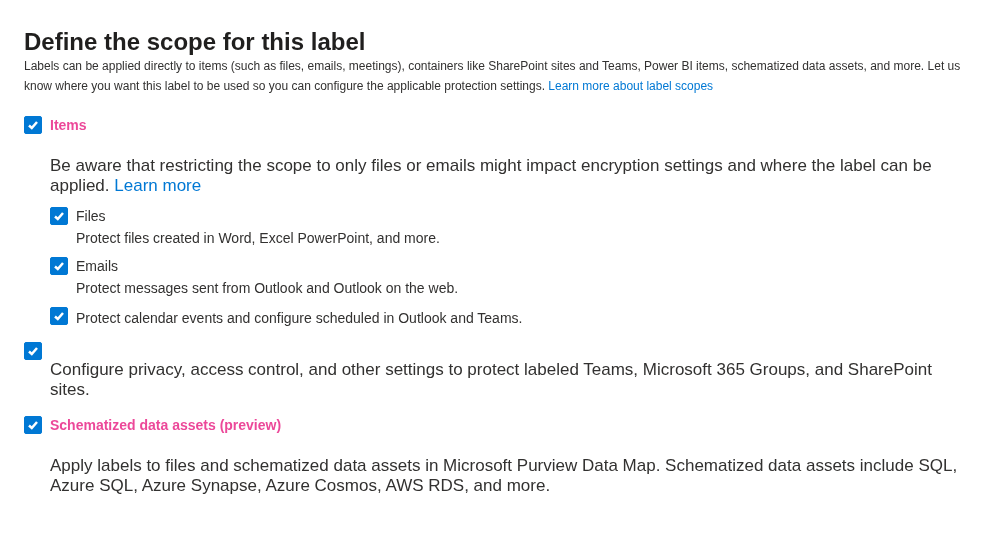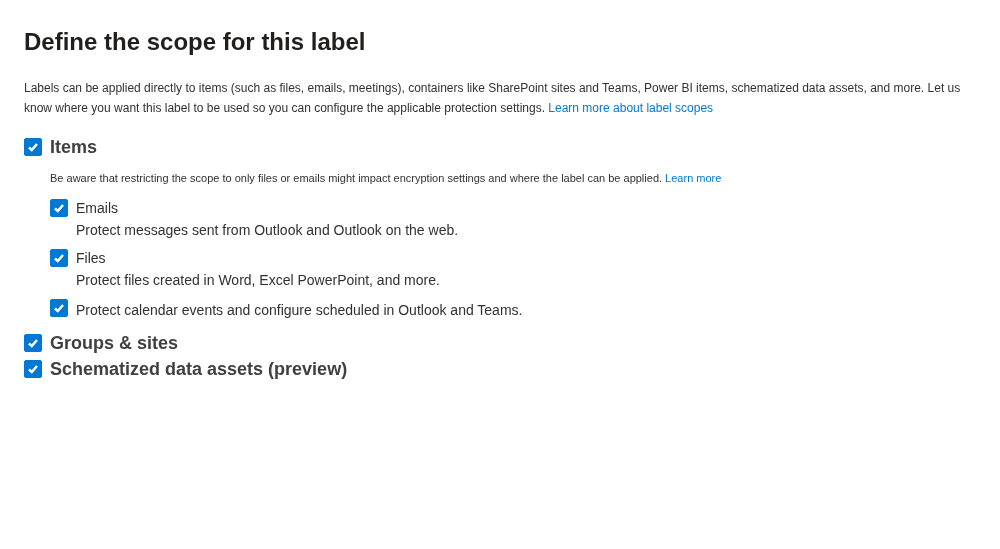--- a/index.html
+++ b/index.html
@@ -12,21 +12,20 @@
       font-size: 14px;
       color: #323130;
       background: #ffffff;
       padding: 28px 24px;
       width: 1000px;
     }
     .page-title {
       font-size: 24px;
       font-weight: 700;
       color: #201f1e;
-      margin-bottom: 22px;
     }
     .intro {
       font-size: 12px;
       color: #323130;
       line-height: 20px;
       margin-bottom: 18px;
     }
     .intro-link {
       color: #0078d4;
       cursor: pointer;
@@ -56,29 +55,29 @@
       height: 12px;
       stroke: #ffffff;
       stroke-width: 2.5;
       fill: none;
     }
     .option-body {
       flex: 1;
     }
     .option-label {
       font-weight: 600;
-      font-size: 18px;
-      color: #404040;
+      font-size: 14px;
+      color: #ec4899;
       line-height: 22px;
     }
     .option-desc {
-      font-size: 11px;
-      color: #323130;
-      line-height: 20px;
-      margin-top: 10px;
+      font-size: 17px;
+      color: #323130;
+      line-height: 20px;
+      margin-top: 20px;
       margin-bottom: 10px;
     }
     .sub-options {
       margin-bottom: 8px;
     }
     .sub-option {
       display: flex;
       align-items: flex-start;
       margin-left: 0px;
       margin-bottom: 2px;
@@ -148,34 +147,34 @@
 
     <div class="sub-options">
 
       <div class="sub-option">
         <div class="sub-checkbox">
           <svg viewBox="0 0 12 12">
               <polyline points="2,6.5 4.8,9 10,3"></polyline>
             </svg>
         </div>
         <div class="sub-body">
-          <div class="sub-label">Emails</div>
-          <div class="sub-desc">Protect messages sent from Outlook and Outlook on the web.</div>
+          <div class="sub-label">Files</div>
+          <div class="sub-desc">Protect files created in Word, Excel PowerPoint, and more.</div>
         </div>
       </div>
 
       <div class="sub-option">
         <div class="sub-checkbox">
           <svg viewBox="0 0 12 12">
               <polyline points="2,6.5 4.8,9 10,3"></polyline>
             </svg>
         </div>
         <div class="sub-body">
-          <div class="sub-label">Files</div>
-          <div class="sub-desc">Protect files created in Word, Excel PowerPoint, and more.</div>
+          <div class="sub-label">Emails</div>
+          <div class="sub-desc">Protect messages sent from Outlook and Outlook on the web.</div>
         </div>
       </div>
 
       <div class="sub-option">
         <div class="sub-checkbox">
           <svg viewBox="0 0 12 12">
               <polyline points="2,6.5 4.8,9 10,3"></polyline>
             </svg>
         </div>
         <div class="sub-body">
@@ -187,26 +186,27 @@
   </div>
 </div>
 
 <div class="scope-option">
   <div class="checkbox">
     <svg viewBox="0 0 12 12">
         <polyline points="2,6.5 4.8,9 10,3"></polyline>
       </svg>
   </div>
   <div class="option-body">
-    <div class="option-label">Groups &amp; sites</div>
+    <div class="option-desc">Configure privacy, access control, and other settings to protect labeled Teams, Microsoft 365 Groups, and SharePoint sites.</div>
   </div>
 </div>
 
 <div class="scope-option">
   <div class="checkbox">
     <svg viewBox="0 0 12 12">
         <polyline points="2,6.5 4.8,9 10,3"></polyline>
       </svg>
   </div>
   <div class="option-body">
     <div class="option-label">Schematized data assets (preview)</div>
+    <div class="option-desc">Apply labels to files and schematized data assets in Microsoft Purview Data Map. Schematized data assets include SQL, Azure SQL, Azure Synapse, Azure Cosmos, AWS RDS, and more.</div>
   </div>
 </div>
 
 </body></html>

